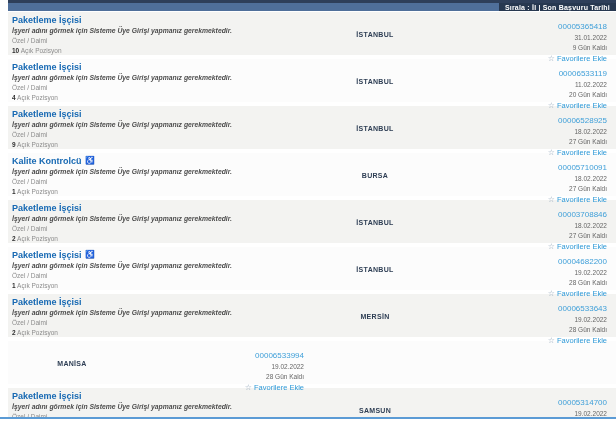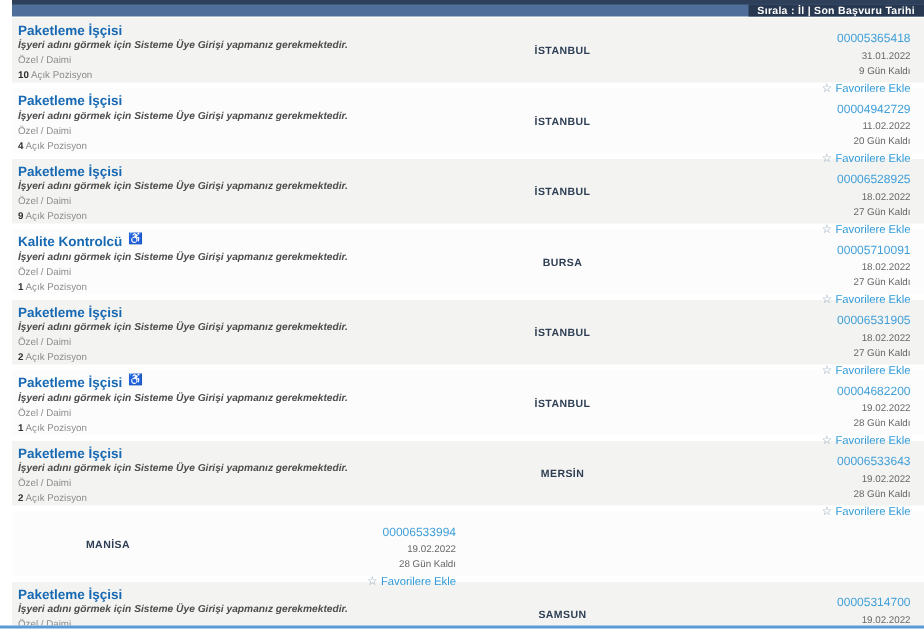--- a/index.html
+++ b/index.html
@@ -10,21 +10,21 @@
   .topbar{position:absolute;top:0;left:8px;right:0;height:8px;background:#4f6f9a;border-top:3px solid #2e3f5a;display:flex;justify-content:flex-end;align-items:stretch;}
   .sortbox{background:#273850;color:#ffffff;font-size:7px;font-weight:bold;display:flex;align-items:center;padding:0 6px;letter-spacing:.2px;cursor:pointer;}
 
   
   .list{position:absolute;top:12px;left:8px;width:608px;height:405px;overflow:hidden;}
   .row{height:43px;margin-bottom:4px;display:flex;box-sizing:border-box;padding:2px 0 0 4px;}
   .row.gray{background:#f3f3f1;}
   .row.white{background:#fcfcfc;}
 
   .leftcol{flex:1;overflow:hidden;}
-  .title-line{display:flex;align-items:flex-start;gap:4px;line-height:12px;}
+  .title-line{display:flex;align-items:center;gap:4px;line-height:12px;}
   .title{color:#1769b3;font-size:9px;font-weight:bold;text-decoration:none;cursor:pointer;}
   .dis-icon{color:#2f86c9;font-size:8px;line-height:8px;}
   .note{color:#4d4d4d;font-size:6.8px;font-style:italic;font-weight:bold;line-height:10px;white-space:nowrap;}
   .meta{color:#8d8d8d;font-size:6.5px;line-height:10px;}
   .pos-line{color:#8d8d8d;font-size:6.5px;line-height:10px;}
   .pos-count{color:#2e2e2e;font-weight:bold;}
 
   .citycol{width:120px;display:flex;align-items:center;justify-content:center;}
   .city{color:#2e3e54;font-size:7px;font-weight:bold;letter-spacing:.3px;}
 
@@ -74,21 +74,21 @@
 
       </div>
       <div class="note">İşyeri adını görmek için Sisteme Üye Girişi yapmanız gerekmektedir.</div>
       <div class="meta">Özel / Daimi</div>
       <div class="pos-line"><span class="pos-count">4</span> <span>Açık Pozisyon</span></div>
     </div>
     <div class="citycol">
       <span class="city">İSTANBUL</span>
     </div>
     <div class="rightcol">
-      <div><a class="jobno">00004942729</a></div>
+      <div><a class="jobno">00006533119</a></div>
       <div class="rdate">11.02.2022</div>
       <div class="rdays">20 Gün Kaldı</div>
       <div class="fav"><span class="star">☆</span> <span>Favorilere Ekle</span></div>
     </div>
   </div>
       <div class="row gray">
     <div class="leftcol">
       <div class="title-line">
         <a class="title">Paketleme İşçisi</a>
 
@@ -134,21 +134,21 @@
 
       </div>
       <div class="note">İşyeri adını görmek için Sisteme Üye Girişi yapmanız gerekmektedir.</div>
       <div class="meta">Özel / Daimi</div>
       <div class="pos-line"><span class="pos-count">2</span> <span>Açık Pozisyon</span></div>
     </div>
     <div class="citycol">
       <span class="city">İSTANBUL</span>
     </div>
     <div class="rightcol">
-      <div><a class="jobno">00006531905</a></div>
+      <div><a class="jobno">00003708846</a></div>
       <div class="rdate">18.02.2022</div>
       <div class="rdays">27 Gün Kaldı</div>
       <div class="fav"><span class="star">☆</span> <span>Favorilere Ekle</span></div>
     </div>
   </div>
       <div class="row white">
     <div class="leftcol">
       <div class="title-line">
         <a class="title">Paketleme İşçisi</a>
         <span class="dis-icon">♿</span>

